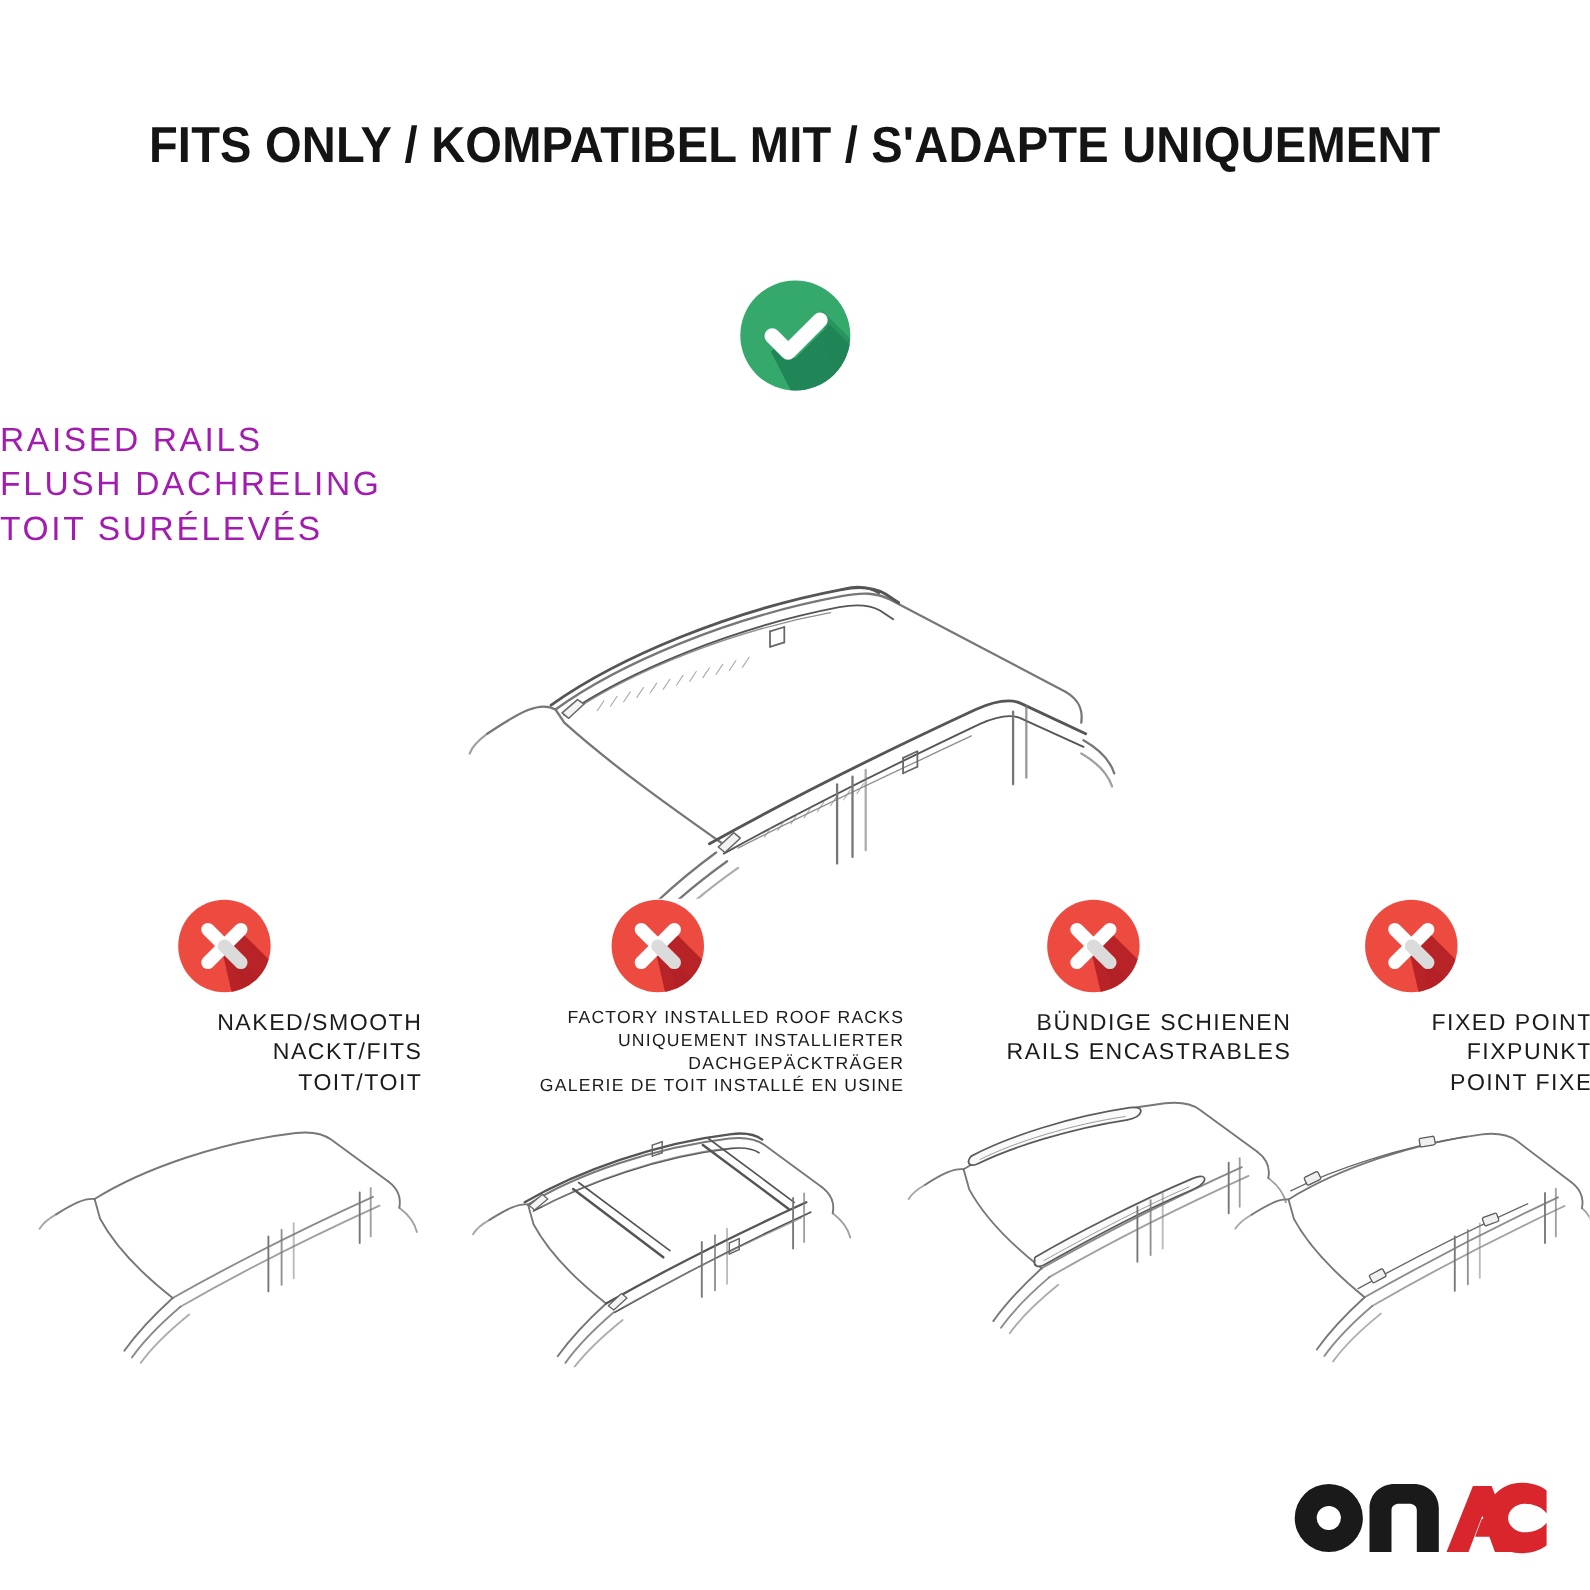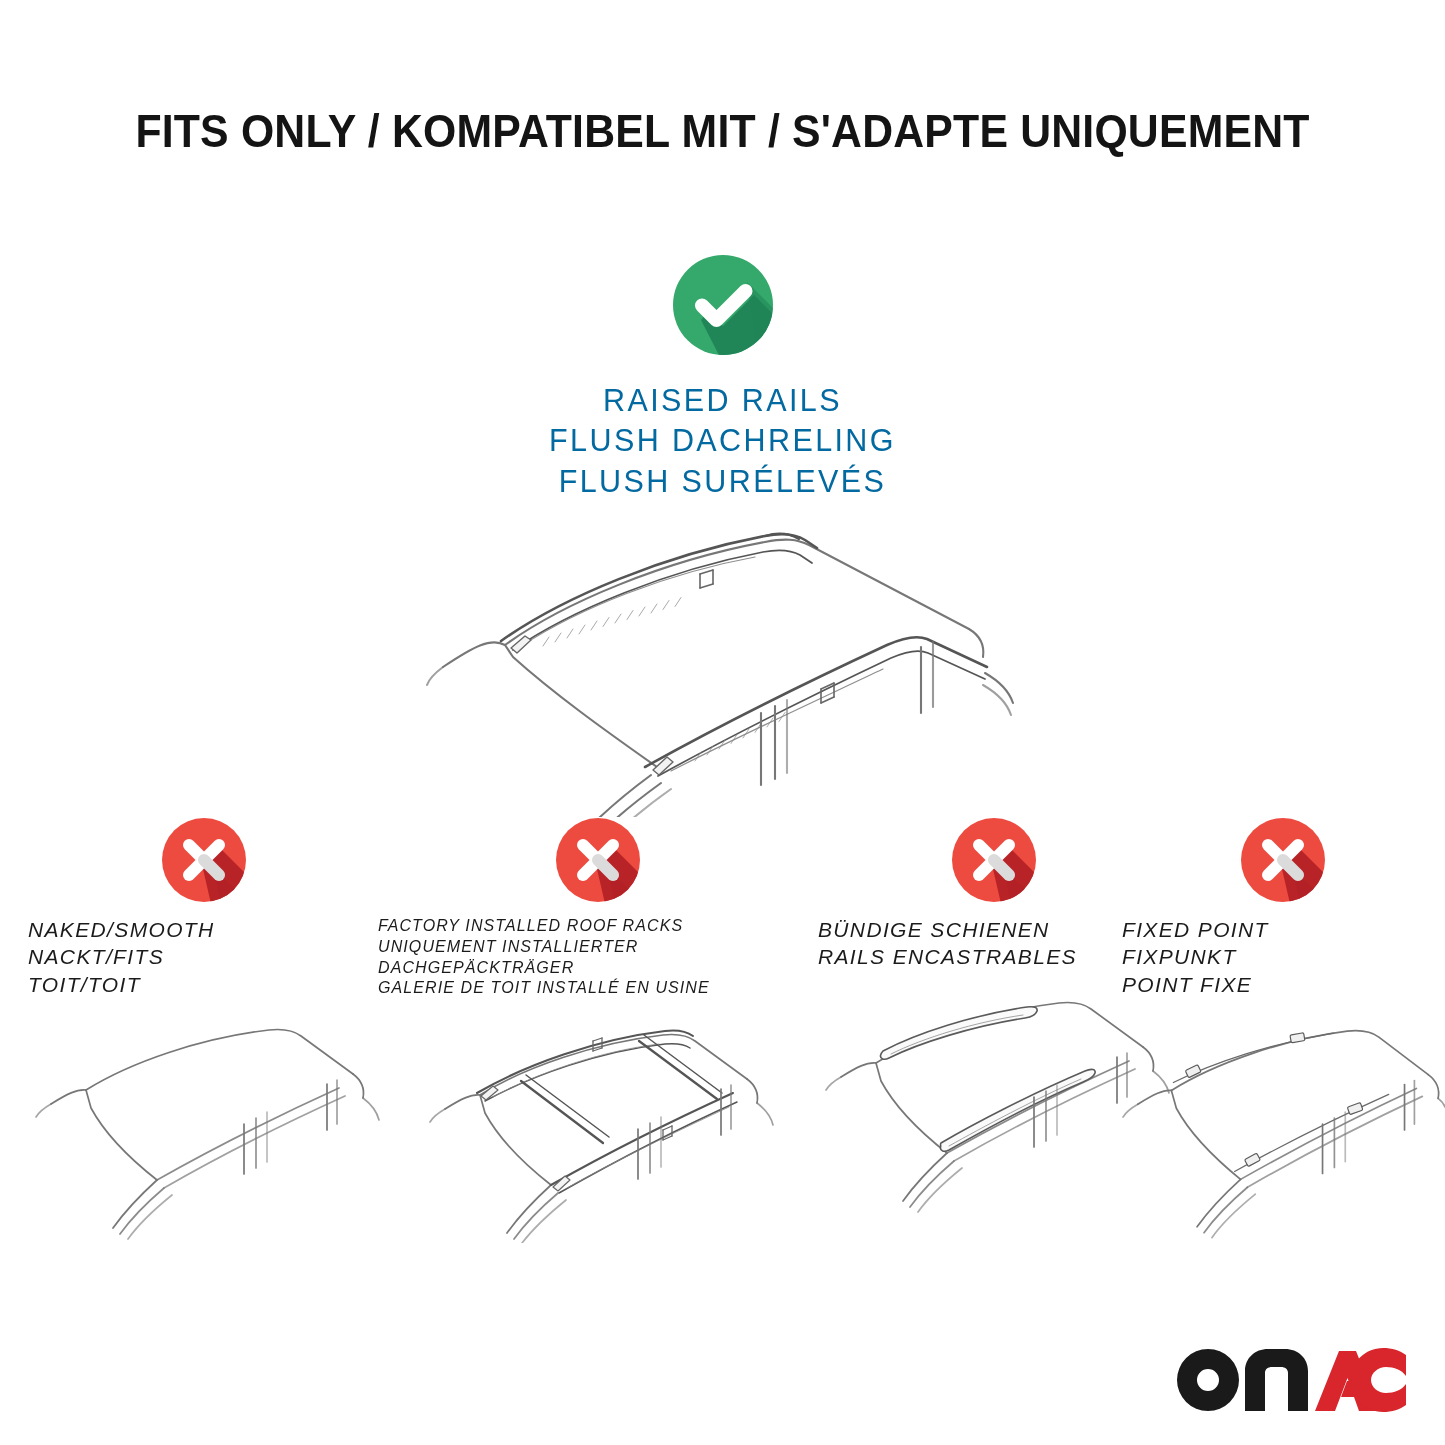--- a/index.html
+++ b/index.html
@@ -42,26 +42,26 @@
   }
   .status-badge-wrap {
     width: 100%;
     display: flex;
     justify-content: center;
   }
   .badge-svg { display: block; }
 
   #hero-label {
     margin-top: 18px;
-    text-align: center;
+    text-align: left;
     line-height: 1.32;
     font-size: 30.5px;
     letter-spacing: 2.4px;
     font-weight: 400;
-    color: #0369a1;
+    color: #a21caf;
     white-space: nowrap;
   }
   #hero-label > div { font-weight: 400; }
 
   #hero-illustration {
     margin-top: 16px;
     display: flex;
     justify-content: center;
   }
 
@@ -69,22 +69,21 @@
   #options-row {
     position: absolute;
     left: 0;
     top: 812px;
     width: 1445px;
     height: 440px;
   }
   .option-col {
     position: absolute;
     top: 0;
-    text-align: left;
-    font-style: italic;
+    text-align: right;
   }
   .option-badge {
     display: flex;
     justify-content: center;
     height: 96px;
   }
   .option-label {
     margin-top: 8px;
     line-height: 1.30;
     font-size: 21px;
@@ -133,21 +132,21 @@
         <path d="M47 63 L62 78 L93 47 L124 78 L124 115 L62 115 L40 72 Z" fill="#1F8356" opacity="0.92"></path>
         <path d="M86 34 L124 72 L124 115 L98 115 Z" fill="#1F8356" opacity="0.55"></path>
       </g>
       <path d="M41 57.5 L55.5 72 L84.5 43" fill="none" stroke="#ffffff" stroke-width="14" stroke-linecap="round" stroke-linejoin="round"></path>
     </svg>
   </div>
 
   <div id="hero-label">
     <div>RAISED RAILS</div>
     <div>FLUSH DACHRELING</div>
-    <div>FLUSH SURÉLEVÉS</div>
+    <div>TOIT SURÉLEVÉS</div>
   </div>
 
   <div id="hero-illustration">
     <svg width="620" height="300" viewBox="0 0 620 300" fill="none" stroke="#6f6f6f" stroke-width="2.1" stroke-linecap="round" stroke-linejoin="round">
 
       <path d="M92 128 C150 86 250 44 352 25 C372 21 384 22 396 28 L556 112" stroke="#777"></path>
       <path d="M30 150 C60 130 78 120 92 128" stroke="#777"></path>
       <path d="M92 128 L100 140 C140 176 190 212 244 250" stroke="#777"></path>
       <path d="M244 250 C300 286 360 310 420 320" stroke="#777" opacity="0.0"></path>
 

